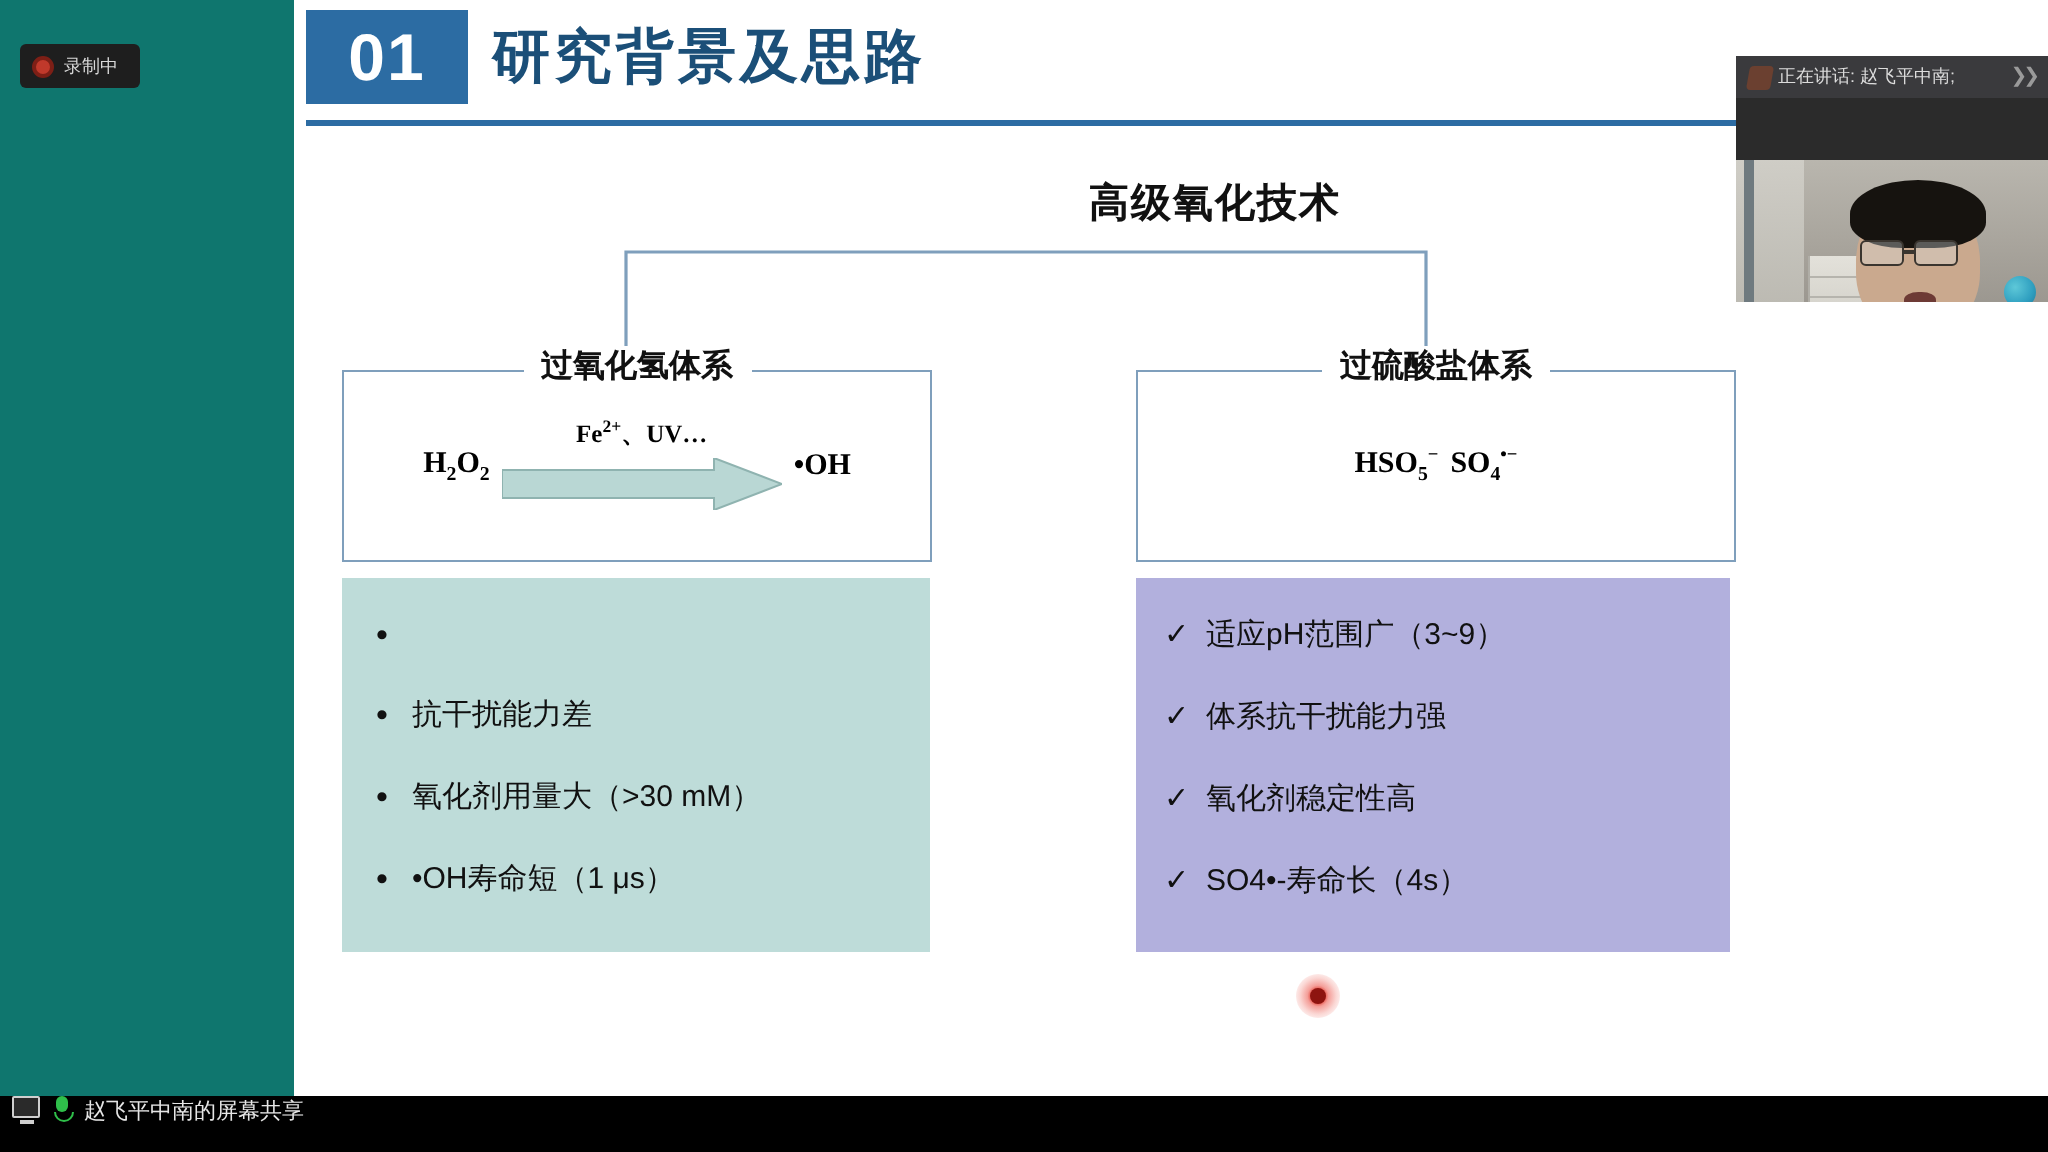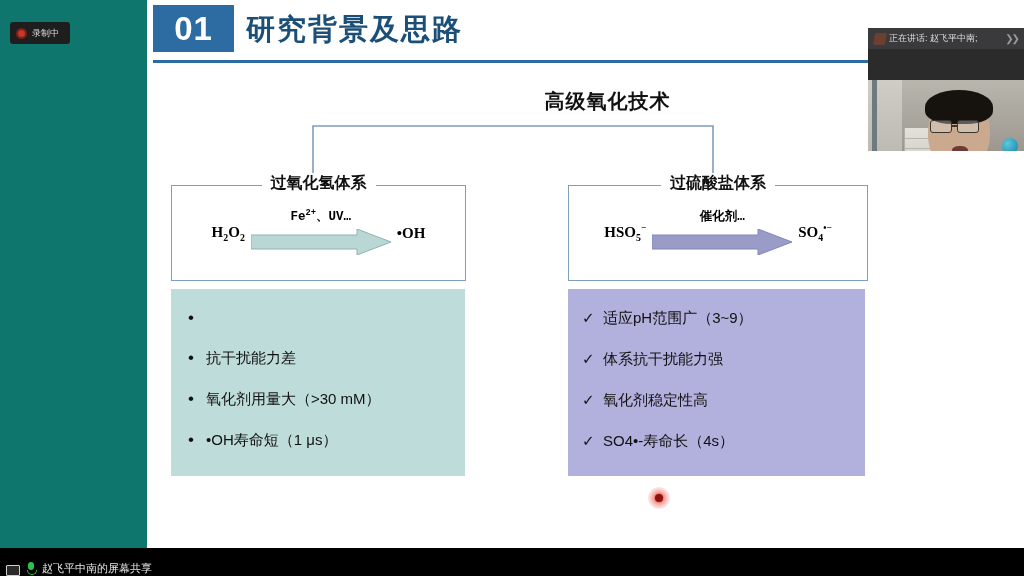--- a/index.html
+++ b/index.html
@@ -101,21 +101,21 @@
     font-family: "Liberation Serif", "DejaVu Serif", serif;
     font-size: 15px; font-weight: bold; color: #000;
     white-space: nowrap;
   }
   .formula sub { font-size: 0.66em; }
   .formula sup { font-size: 0.62em; }
   .arrow-wrap { position: relative; width: 140px; height: 46px; }
   .arrow-label {
     position: absolute; top: -2px; left: 0; width: 100%;
     text-align: center;
-    font-family: Liberation Mono, monospace;
+    font-family: Liberation Serif, serif;
     font-size: 12.5px; font-weight: bold; color: #000;
     white-space: nowrap;
   }
   .arrow-label sup { font-size: 0.7em; }
   .arrow-svg { position: absolute; left: 0; top: 19px; }
 
   
   .bpanel { position: absolute; top: 289px; height: 187px; }
   .bpanel.left  { left: 24px;  width: 294px; background: #bedcd9; }
   .bpanel.right { left: 421px; width: 297px; background: #b2b0dd; }
@@ -221,21 +221,21 @@
     width: 7px; height: 4px;
     border: 1.4px solid #2fbf4a; border-top: none;
     border-radius: 0 0 5px 5px;
   }
   .vname-text { color: #e8e8e8; font-size: 8.5px; white-space: nowrap; }
 
   
   .taskbar {
     position: absolute; left: 0; bottom: 0; width: 1024px; height: 28px;
     background: #000;
-    display: flex; align-items: flex-end; gap: 6px;
+    display: flex; align-items: flex-start; gap: 6px;
     padding-left: 6px;
   }
   .tb-screen {
     width: 14px; height: 11px; flex: none;
     border: 1.5px solid #cfcfcf; border-radius: 1px;
     position: relative; background: #2a2a2a;
   }
   .tb-screen::after {
     content: ""; position: absolute; left: 3px; bottom: -4px;
     width: 7px; height: 2px; background: #cfcfcf;
@@ -290,26 +290,20 @@
           </svg>
         </span>
         <span class="formula">•OH</span>
       </div>
     </div>
 
     <div class="rbox right">
       <div class="rbox-legend">过硫酸盐体系</div>
       <div class="rxn">
         <span class="formula">HSO<sub>5</sub><sup>−</sup></span>
-        <span class="arrow-wrap">
-          <span class="arrow-label">催化剂…</span>
-          <svg class="arrow-svg" width="140" height="26" viewBox="0 0 140 26">
-            <polygon points="0,6 106,6 106,0 140,13 106,26 106,20 0,20" fill="#9a9cc8" stroke="#8385bb" stroke-width="1"></polygon>
-          </svg>
-        </span>
         <span class="formula">SO<sub>4</sub><sup>•−</sup></span>
       </div>
     </div>
 
     <div class="bpanel left">
       <ul class="blist">
         <li class="bitem">
           <span class="bmark dot">•</span>
         </li>
         <li class="bitem">

